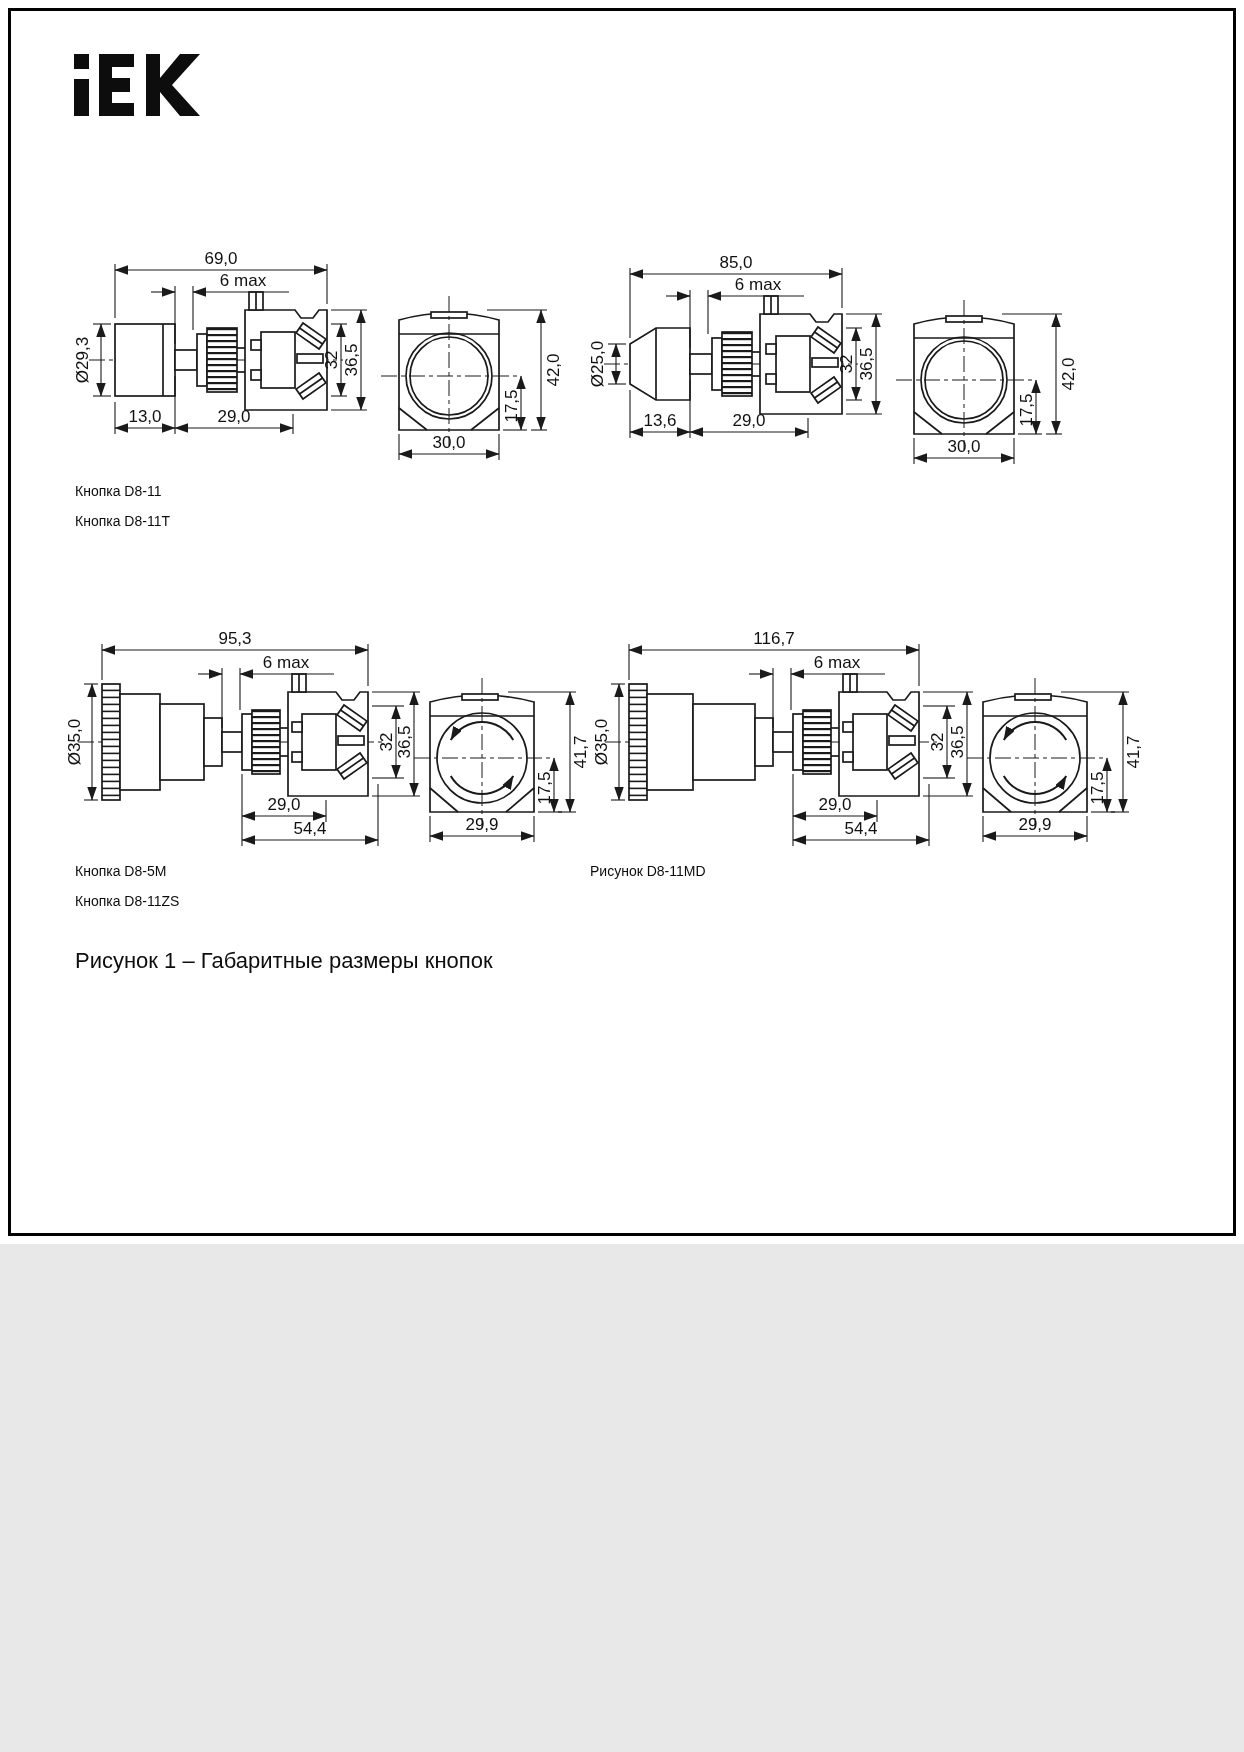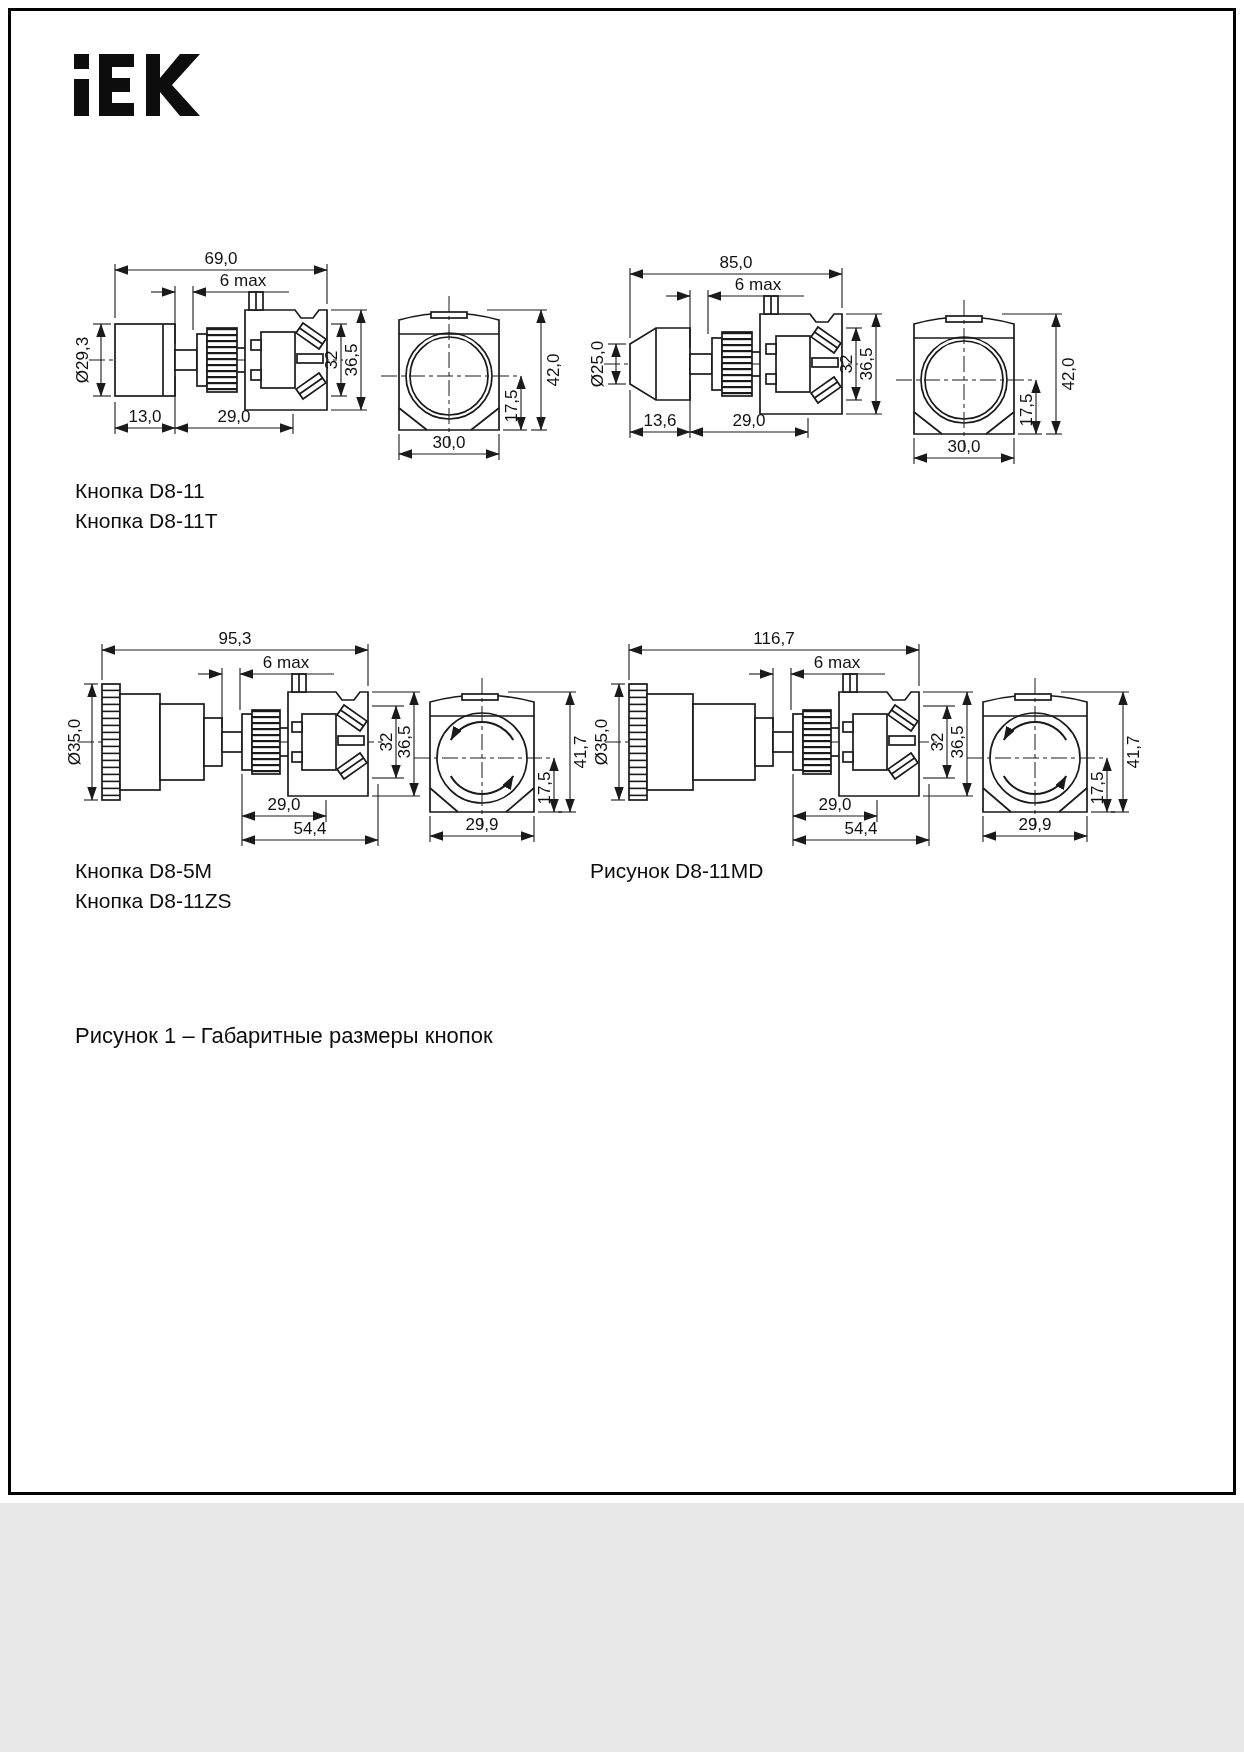--- a/index.html
+++ b/index.html
@@ -1,22 +1,22 @@
 <!DOCTYPE html>
 <html><head>
 <meta charset="utf-8">
 <style>
   html,body{margin:0;padding:0;background:#e8e8e8;}
-  .page{position:relative;width:1244px;height:1503px;background:#ffffff;margin:0 auto;
+  .page{position:relative;width:1244px;height:1244px;background:#ffffff;margin:0 auto;
         font-family:"Liberation Sans",sans-serif;color:#111;overflow:hidden;}
   .frame{position:absolute;inset:8px;border:3px solid #000;pointer-events:none;}
   .logo{position:absolute;left:74px;top:54px;}
   .fig{position:absolute;}
-  .caption{position:absolute;font-size:21px;line-height:30px;color:#0d0d0d;}
-  .figcap{position:absolute;left:75px;top:1023px;font-size:22px;color:#0d0d0d;}
+  .caption{position:absolute;font-size:14px;line-height:30px;color:#0d0d0d;}
+  .figcap{position:absolute;left:75px;top:948px;font-size:22px;color:#0d0d0d;}
   
   svg .s{fill:none;stroke:#1a1a1a;stroke-width:1.7;stroke-linejoin:miter;}
   svg .f{fill:#ffffff;stroke:#1a1a1a;stroke-width:1.7;stroke-linejoin:miter;}
   svg .d{fill:none;stroke:#1a1a1a;stroke-width:1.1;}
   svg .cl{fill:none;stroke:#1a1a1a;stroke-width:1;stroke-dasharray:16 4 4 4;}
   svg text{font:17px "Liberation Sans",sans-serif;fill:#111;}
   svg text.mid{text-anchor:middle;}
 </style>
 </head>
 <body>

